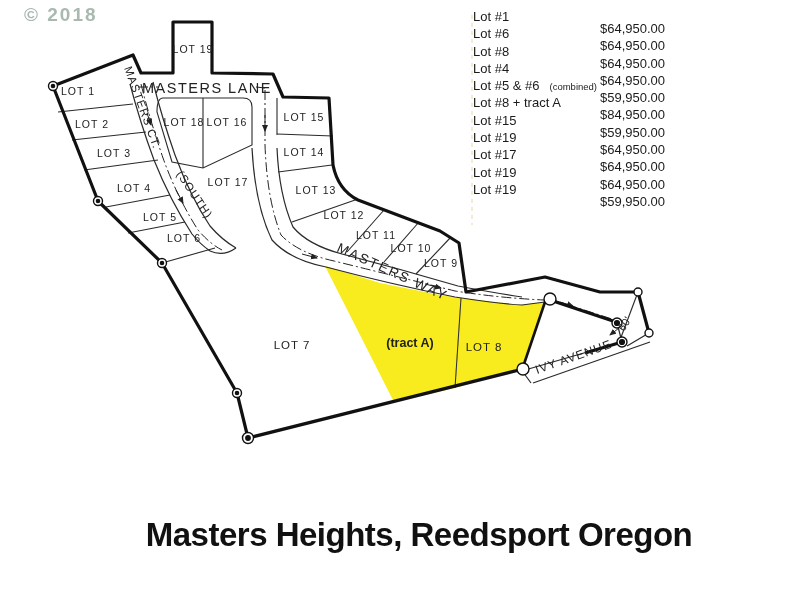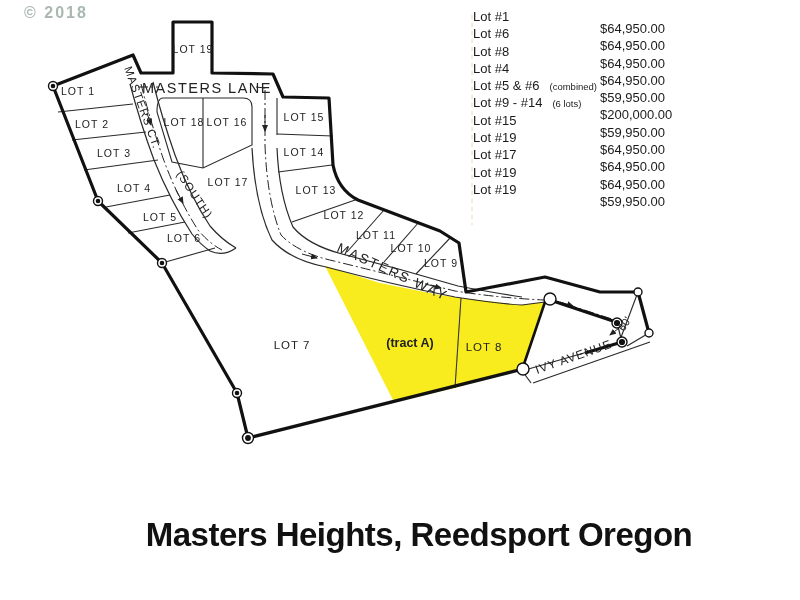--- a/index.html
+++ b/index.html
@@ -1,18 +1,18 @@
 <!DOCTYPE html>
 <html><head>
 <meta charset="utf-8">
 <style>
   html,body{margin:0;padding:0;}
   body{width:800px;height:600px;position:relative;background:#ffffff;overflow:hidden;
        font-family:"Liberation Sans",sans-serif;}
-  .watermark{position:absolute;left:24px;top:4px;font-size:16px;font-weight:600;
+  .watermark{position:absolute;left:24px;top:4px;font-size:19px;font-weight:600;
              color:#aab9b0;letter-spacing:2px;}
   .map-svg{position:absolute;left:0;top:0;}
   .price-list{position:absolute;left:473px;top:8px;width:240px;color:#1b1b1b;}
   .price-row{position:relative;height:17.3px;line-height:17.3px;font-size:13px;
              font-weight:400;white-space:nowrap;}
   .price-row .note{font-size:9.5px;margin-left:10px;}
   .price-row .price{position:absolute;left:127px;top:0;margin-top:12px;}
   .map-title{position:absolute;left:0;top:516px;width:780px;text-align:center;
              font-size:33px;font-weight:700;color:#111;letter-spacing:-0.5px;margin-left:29px;}
   svg text{fill:#222;}
@@ -164,21 +164,21 @@
     <text transform="translate(624,332) rotate(-58)" font-size="11">60'</text>
   </g>
 </svg>
 
 <div class="price-list">
   <div class="price-row"><span>Lot #1</span><span class="note"></span><span class="price">$64,950.00</span></div>
   <div class="price-row"><span>Lot #6</span><span class="note"></span><span class="price">$64,950.00</span></div>
   <div class="price-row"><span>Lot #8</span><span class="note"></span><span class="price">$64,950.00</span></div>
   <div class="price-row"><span>Lot #4</span><span class="note"></span><span class="price">$64,950.00</span></div>
   <div class="price-row"><span>Lot #5 &amp; #6</span><span class="note">(combined)</span><span class="price">$59,950.00</span></div>
-  <div class="price-row"><span>Lot #9 - #14</span><span class="note">(6 lots)</span><span class="price">$200,000.00</span></div>
+  <div class="price-row"><span>Lot #8 + tract A</span><span class="note"></span><span class="price">$84,950.00</span></div>
   <div class="price-row"><span>Lot #15</span><span class="note"></span><span class="price">$59,950.00</span></div>
   <div class="price-row"><span>Lot #19</span><span class="note"></span><span class="price">$64,950.00</span></div>
   <div class="price-row"><span>Lot #17</span><span class="note"></span><span class="price">$64,950.00</span></div>
   <div class="price-row"><span>Lot #19</span><span class="note"></span><span class="price">$64,950.00</span></div>
   <div class="price-row"><span>Lot #19</span><span class="note"></span><span class="price">$59,950.00</span></div>
 </div>
 
 <div class="map-title">Masters Heights, Reedsport Oregon</div>
 
 </body></html>

